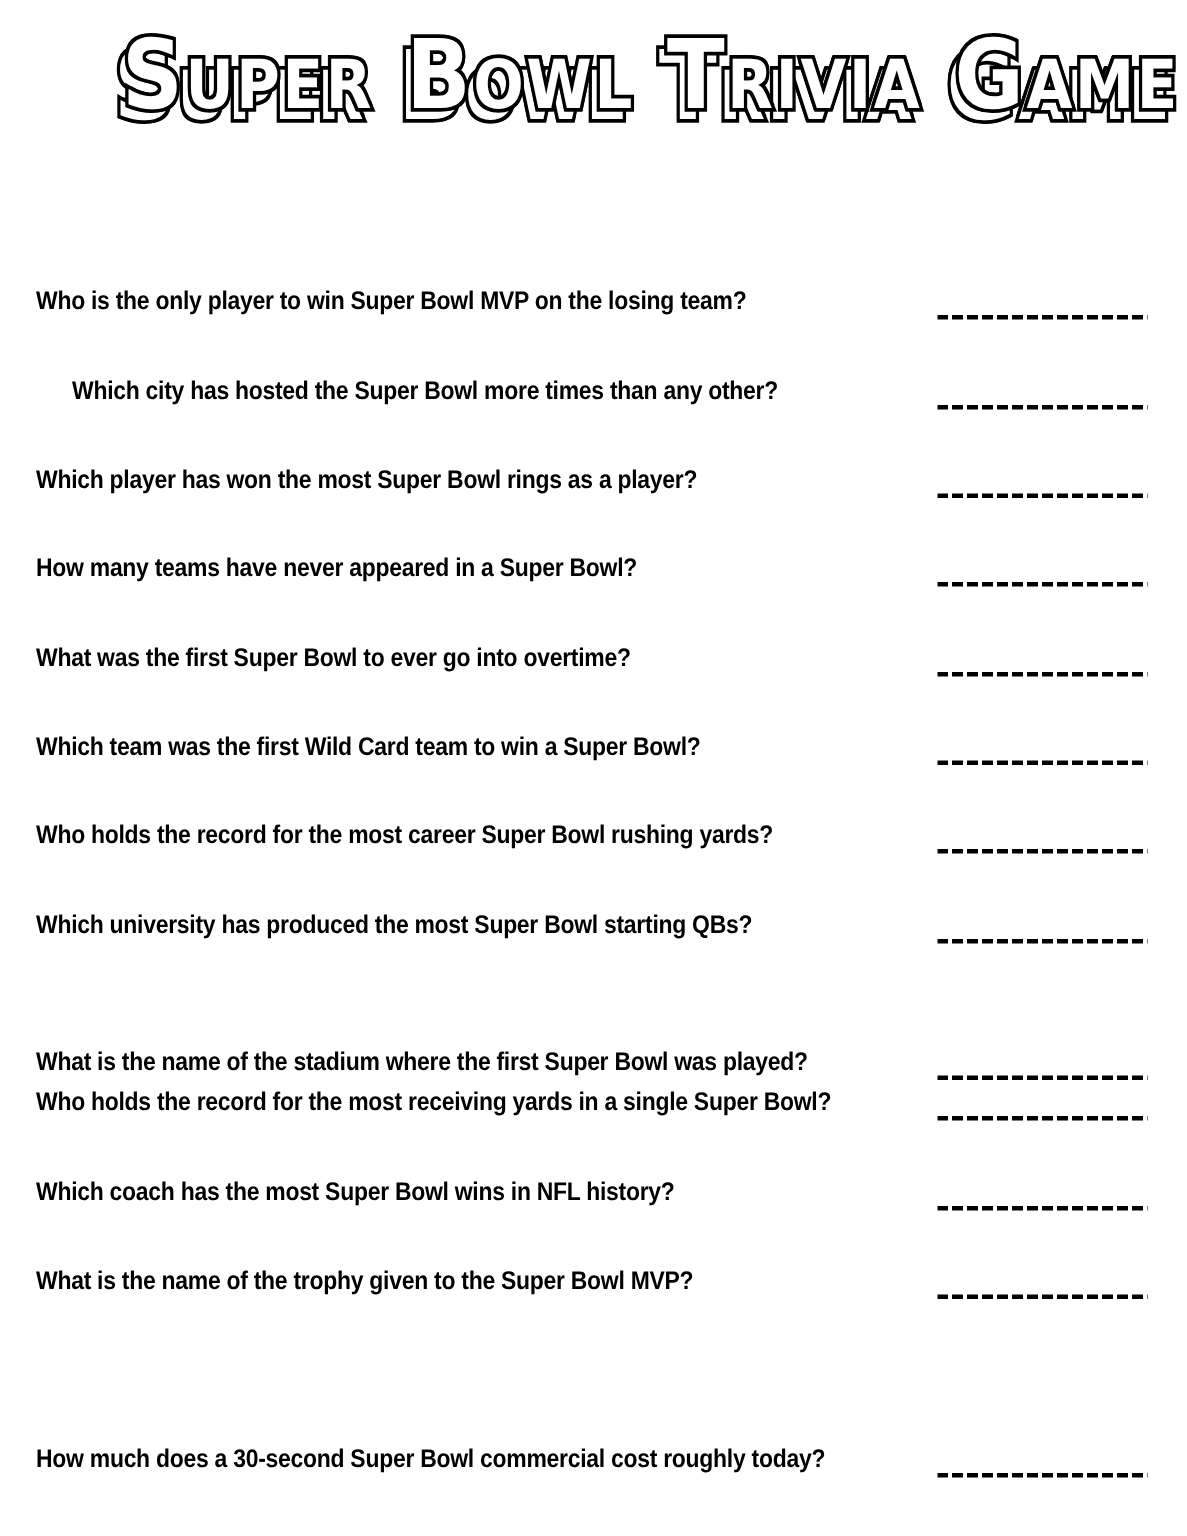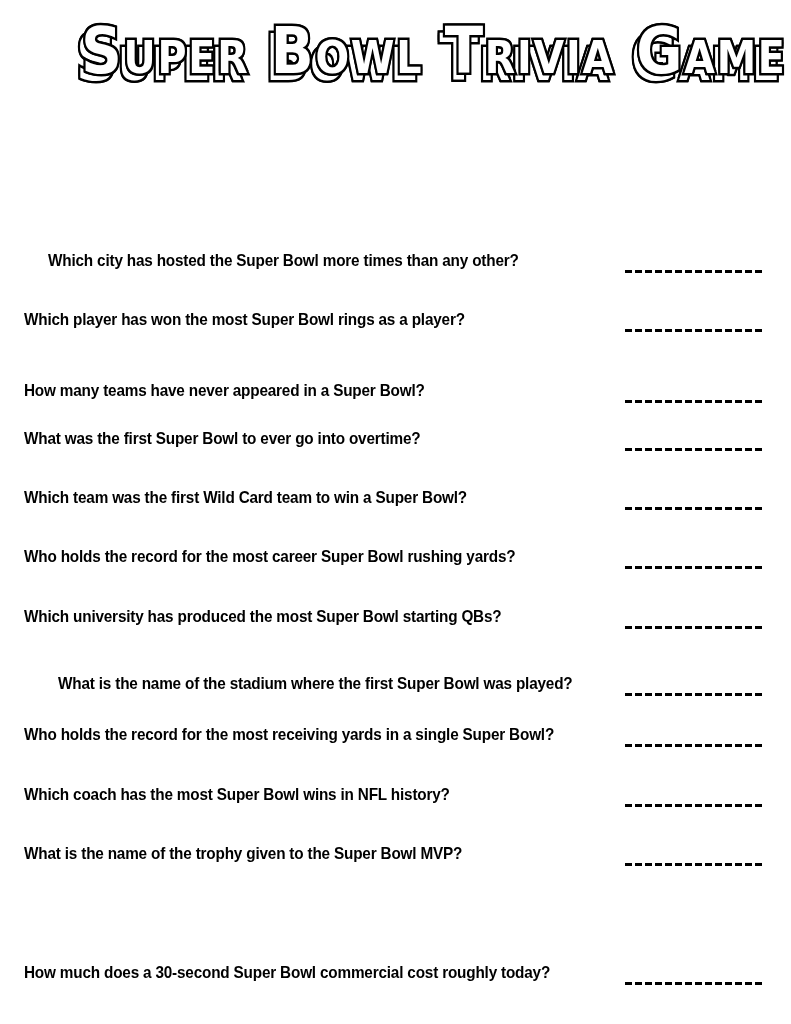--- a/index.html
+++ b/index.html
@@ -82,49 +82,53 @@
 </style>
 </head>
 <body>
 
 <header class="title-wrap">
   <div class="title-layer back">Super Bowl Trivia Game</div>
   <div class="title-layer front">Super Bowl Trivia Game</div>
 </header>
 
 <main id="question-list">
+    <div class="row" style="top: 191.33px;">
+    <div class="qtext">Who is the only player to win Super Bowl MVP on the losing team?</div>
+    <div class="blank"></div>
+  </div>
     <div class="row" style="top: 250.66px; margin-left: 24px;">
     <div class="qtext">Which city has hosted the Super Bowl more times than any other?</div>
     <div class="blank"></div>
   </div>
     <div class="row" style="top: 309.99px;">
     <div class="qtext">Which player has won the most Super Bowl rings as a player?</div>
     <div class="blank"></div>
   </div>
-    <div class="row" style="top: 369.32px; margin-top: 12px;">
+    <div class="row" style="top: 369.32px;">
     <div class="qtext">How many teams have never appeared in a Super Bowl?</div>
     <div class="blank"></div>
   </div>
     <div class="row" style="top: 428.65px;">
     <div class="qtext">What was the first Super Bowl to ever go into overtime?</div>
     <div class="blank"></div>
   </div>
     <div class="row" style="top: 487.98px;">
     <div class="qtext">Which team was the first Wild Card team to win a Super Bowl?</div>
     <div class="blank"></div>
   </div>
     <div class="row" style="top: 547.31px;">
     <div class="qtext">Who holds the record for the most career Super Bowl rushing yards?</div>
     <div class="blank"></div>
   </div>
     <div class="row" style="top: 606.64px;">
     <div class="qtext">Which university has produced the most Super Bowl starting QBs?</div>
     <div class="blank"></div>
   </div>
-    <div class="row" style="top: 674px; margin-left: 34px;">
+    <div class="row" style="top: 698px;">
     <div class="qtext">What is the name of the stadium where the first Super Bowl was played?</div>
     <div class="blank"></div>
   </div>
     <div class="row" style="top: 725.3px;">
     <div class="qtext">Who holds the record for the most receiving yards in a single Super Bowl?</div>
     <div class="blank"></div>
   </div>
     <div class="row" style="top: 784.63px;">
     <div class="qtext">Which coach has the most Super Bowl wins in NFL history?</div>
     <div class="blank"></div>

